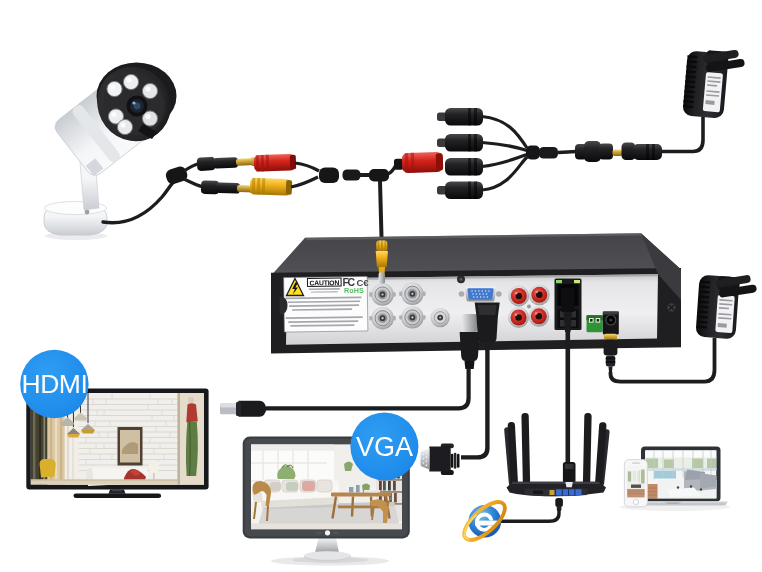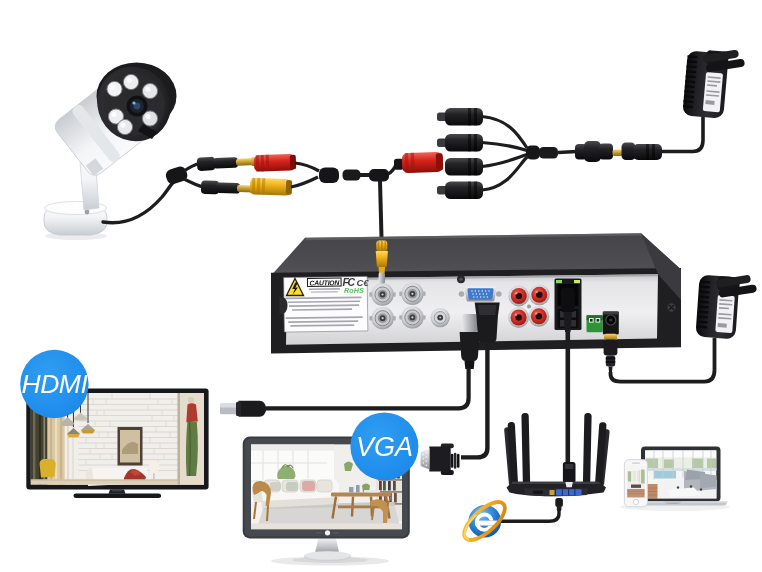--- a/index.html
+++ b/index.html
@@ -1,17 +1,17 @@
 <!DOCTYPE html>
 <html><head>
 <meta charset="utf-8">
 <style>
   html,body{margin:0;padding:0;background:#ffffff;}
   #stage{position:relative;width:762px;height:572px;background:#ffffff;overflow:hidden;
-         font-family:"Liberation Sans",sans-serif;font-style:italic;}
+         font-family:"Liberation Sans",sans-serif;}
 </style>
 </head>
 <body>
 <div id="stage">
 <svg width="762" height="572" viewBox="0 0 762 572">
 <defs>
   <linearGradient id="camBody" x1="0" y1="-1" x2="0" y2="1" gradientUnits="objectBoundingBox">
     <stop offset="0" stop-color="#e3e6e9"></stop>
           <stop offset="0.25" stop-color="#ffffff"></stop>
     <stop offset="0.7" stop-color="#f4f5f7"></stop>

